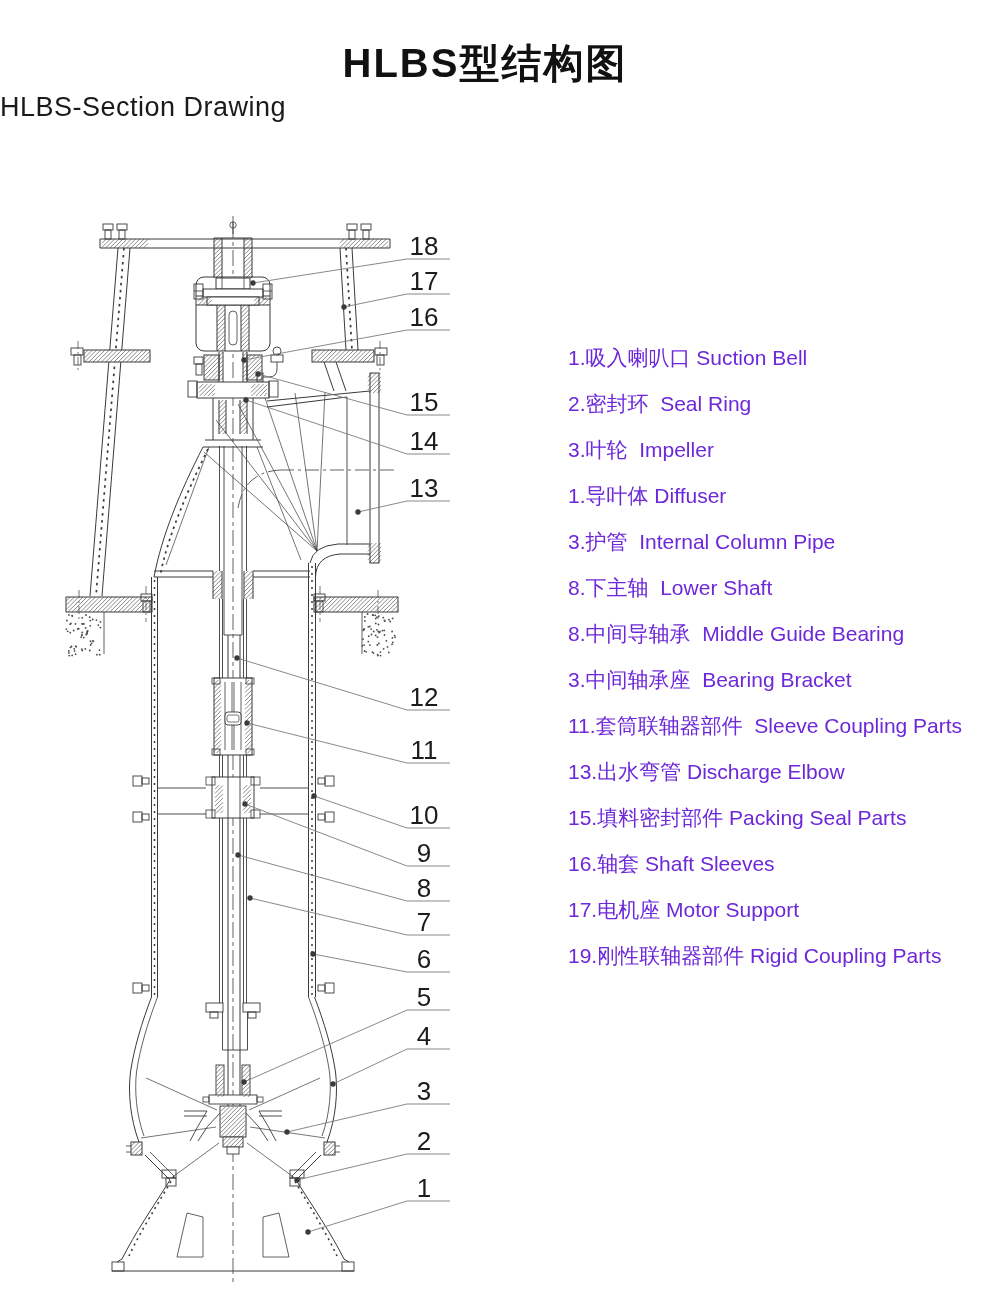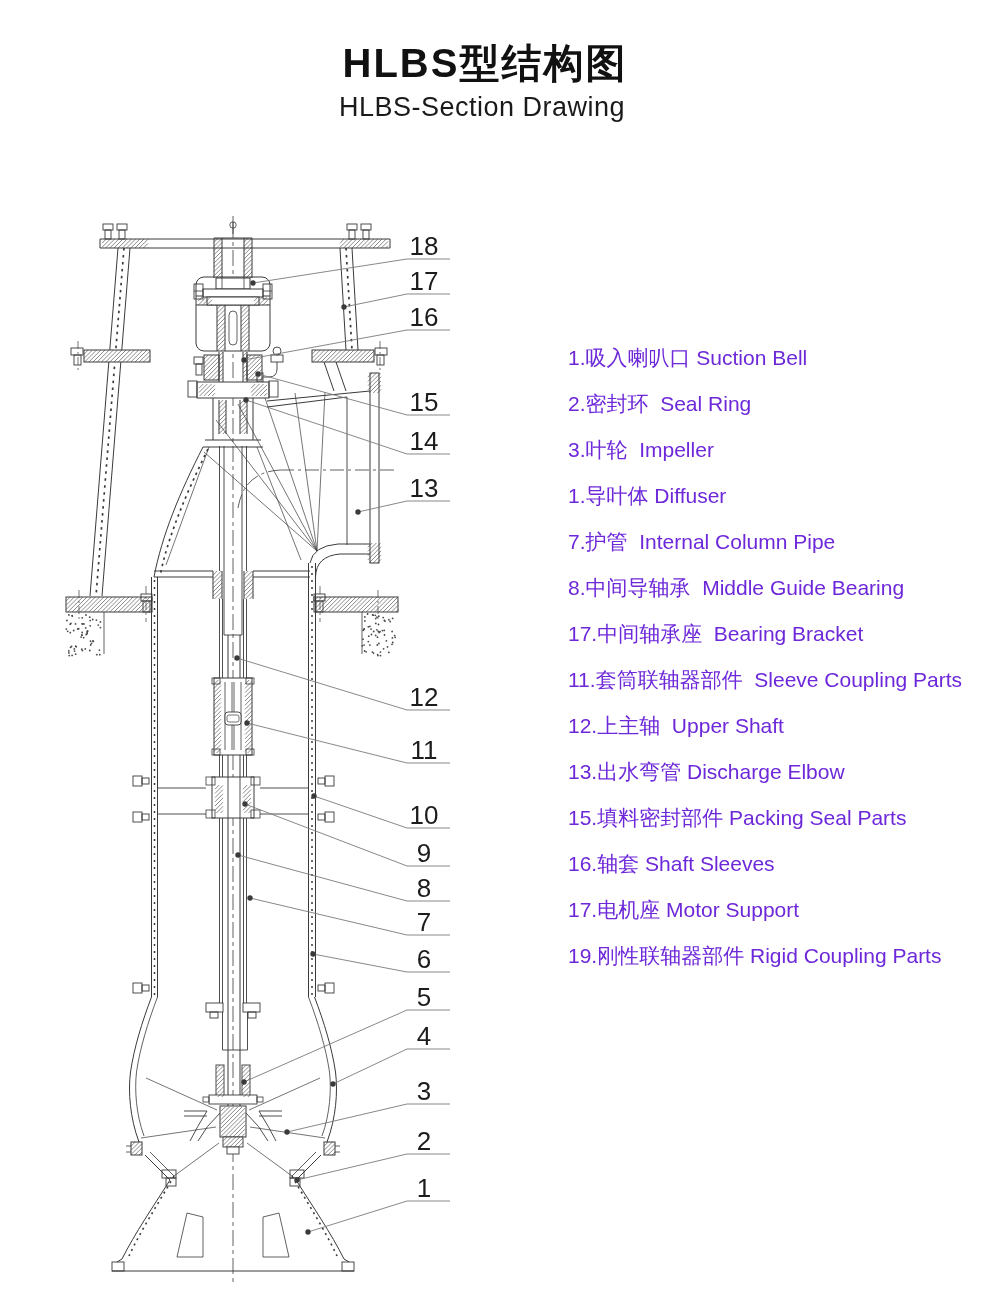--- a/index.html
+++ b/index.html
@@ -1,20 +1,20 @@
 <!DOCTYPE html>
 <html><head>
 <meta charset="utf-8">
 <style>
   html,body{margin:0;padding:0;background:#ffffff;}
   .page{position:relative;width:1000px;height:1300px;background:#ffffff;overflow:hidden;
         font-family:"Liberation Sans","DejaVu Sans",sans-serif;border-radius:20px;}
   .title{position:absolute;top:36px;left:0;width:970px;text-align:center;
          font-size:40px;font-weight:bold;color:#111;letter-spacing:2px;}
-  .subtitle{position:absolute;top:92px;left:0;width:964px;text-align:center;
+  .subtitle{position:absolute;top:92px;left:0;width:964px;
             font-size:27px;font-weight:400;color:#1a1a1a;letter-spacing:0.5px;}
   .legend{position:absolute;left:568px;top:335px;width:420px;}
   .legend-row{height:46px;line-height:46px;font-size:21px;color:#6d28d9;white-space:pre;}
   svg.draw{position:absolute;left:0;top:0;}
   text.callout{font-size:26px;fill:#1c1c1c;font-family:"Liberation Sans","DejaVu Sans",sans-serif;}
 </style>
 </head>
 <body>
 
 <div class="page">
@@ -914,24 +914,24 @@
           </g>
         </g>
     </g>
   </svg>
 
   <div class="legend" id="legend">
       <div class="legend-row">1.吸入喇叭口 Suction Bell</div>
       <div class="legend-row">2.密封环  Seal Ring</div>
       <div class="legend-row">3.叶轮  Impeller</div>
       <div class="legend-row">1.导叶体 Diffuser</div>
-      <div class="legend-row">7.护管  Internal Column Pipe</div>
+      <div class="legend-row">3.护管  Internal Column Pipe</div>
+      <div class="legend-row">8.下主轴  Lower Shaft</div>
       <div class="legend-row">8.中间导轴承  Middle Guide Bearing</div>
-      <div class="legend-row">17.中间轴承座  Bearing Bracket</div>
+      <div class="legend-row">3.中间轴承座  Bearing Bracket</div>
       <div class="legend-row">11.套筒联轴器部件  Sleeve Coupling Parts</div>
-      <div class="legend-row">12.上主轴  Upper Shaft</div>
       <div class="legend-row">13.出水弯管 Discharge Elbow</div>
       <div class="legend-row">15.填料密封部件 Packing Seal Parts</div>
       <div class="legend-row">16.轴套 Shaft Sleeves</div>
       <div class="legend-row">17.电机座 Motor Support</div>
       <div class="legend-row">19.刚性联轴器部件 Rigid Coupling Parts</div>
     </div>
 </div>
 
 </body></html>

